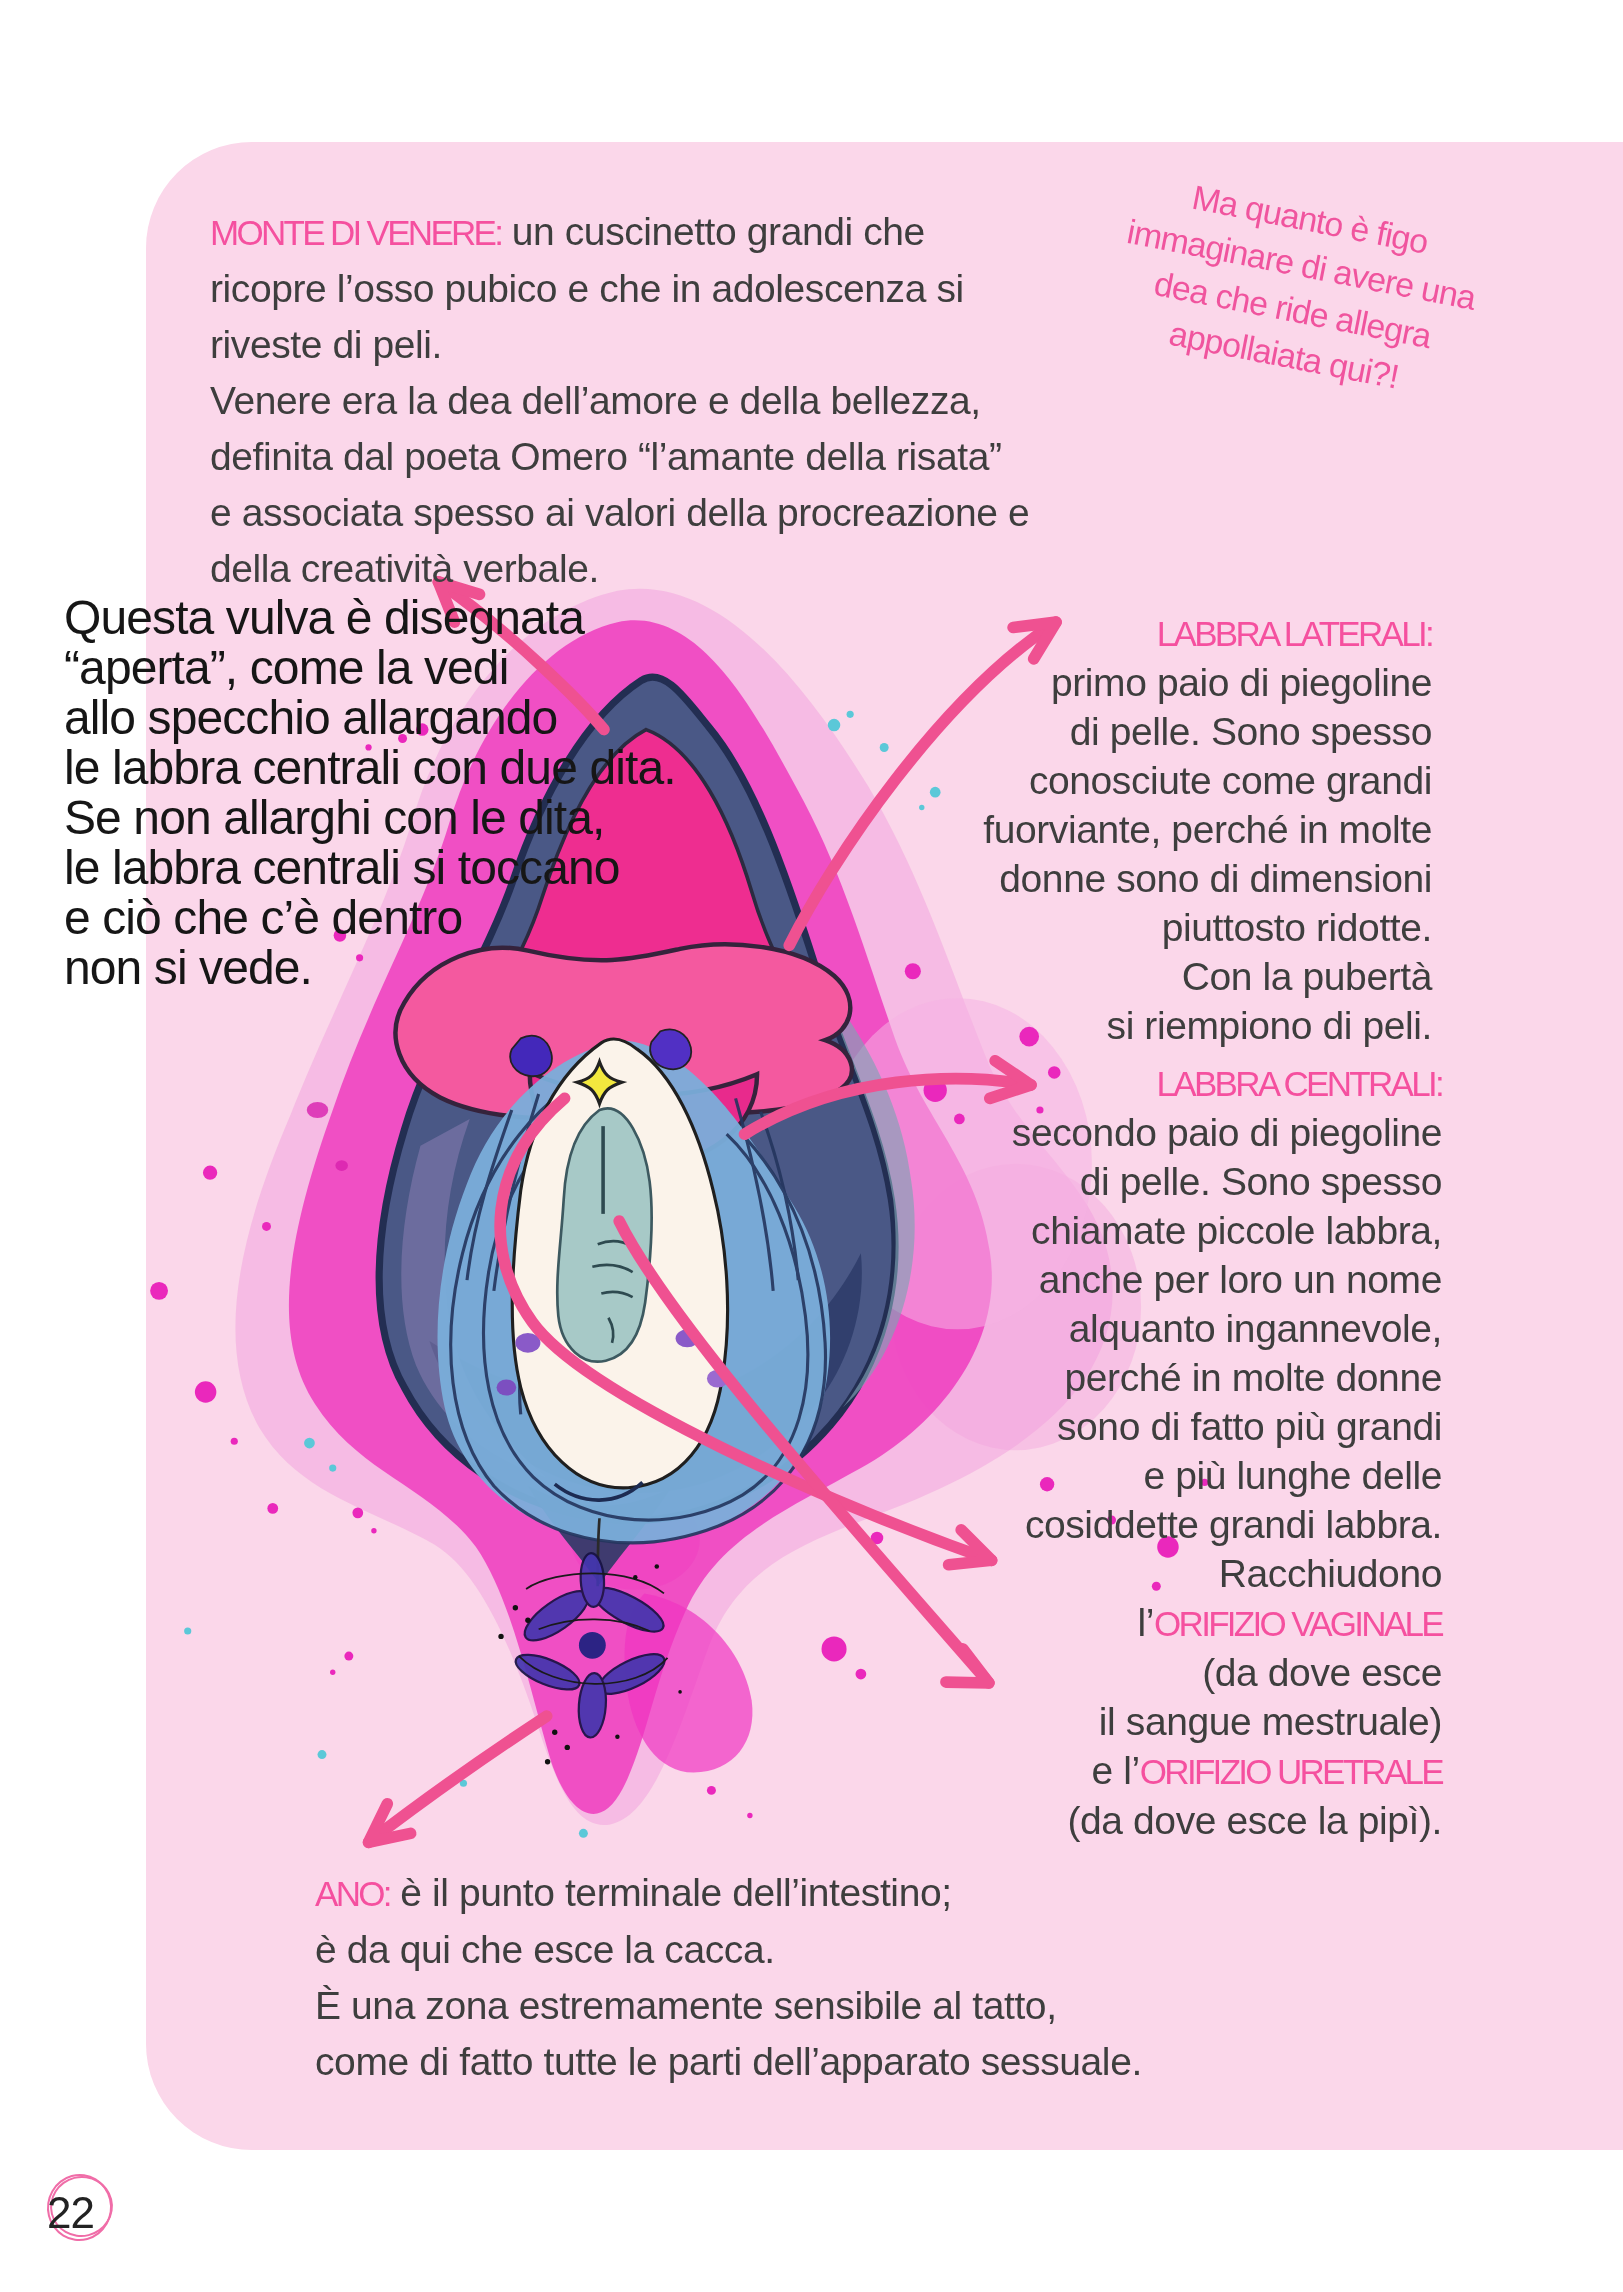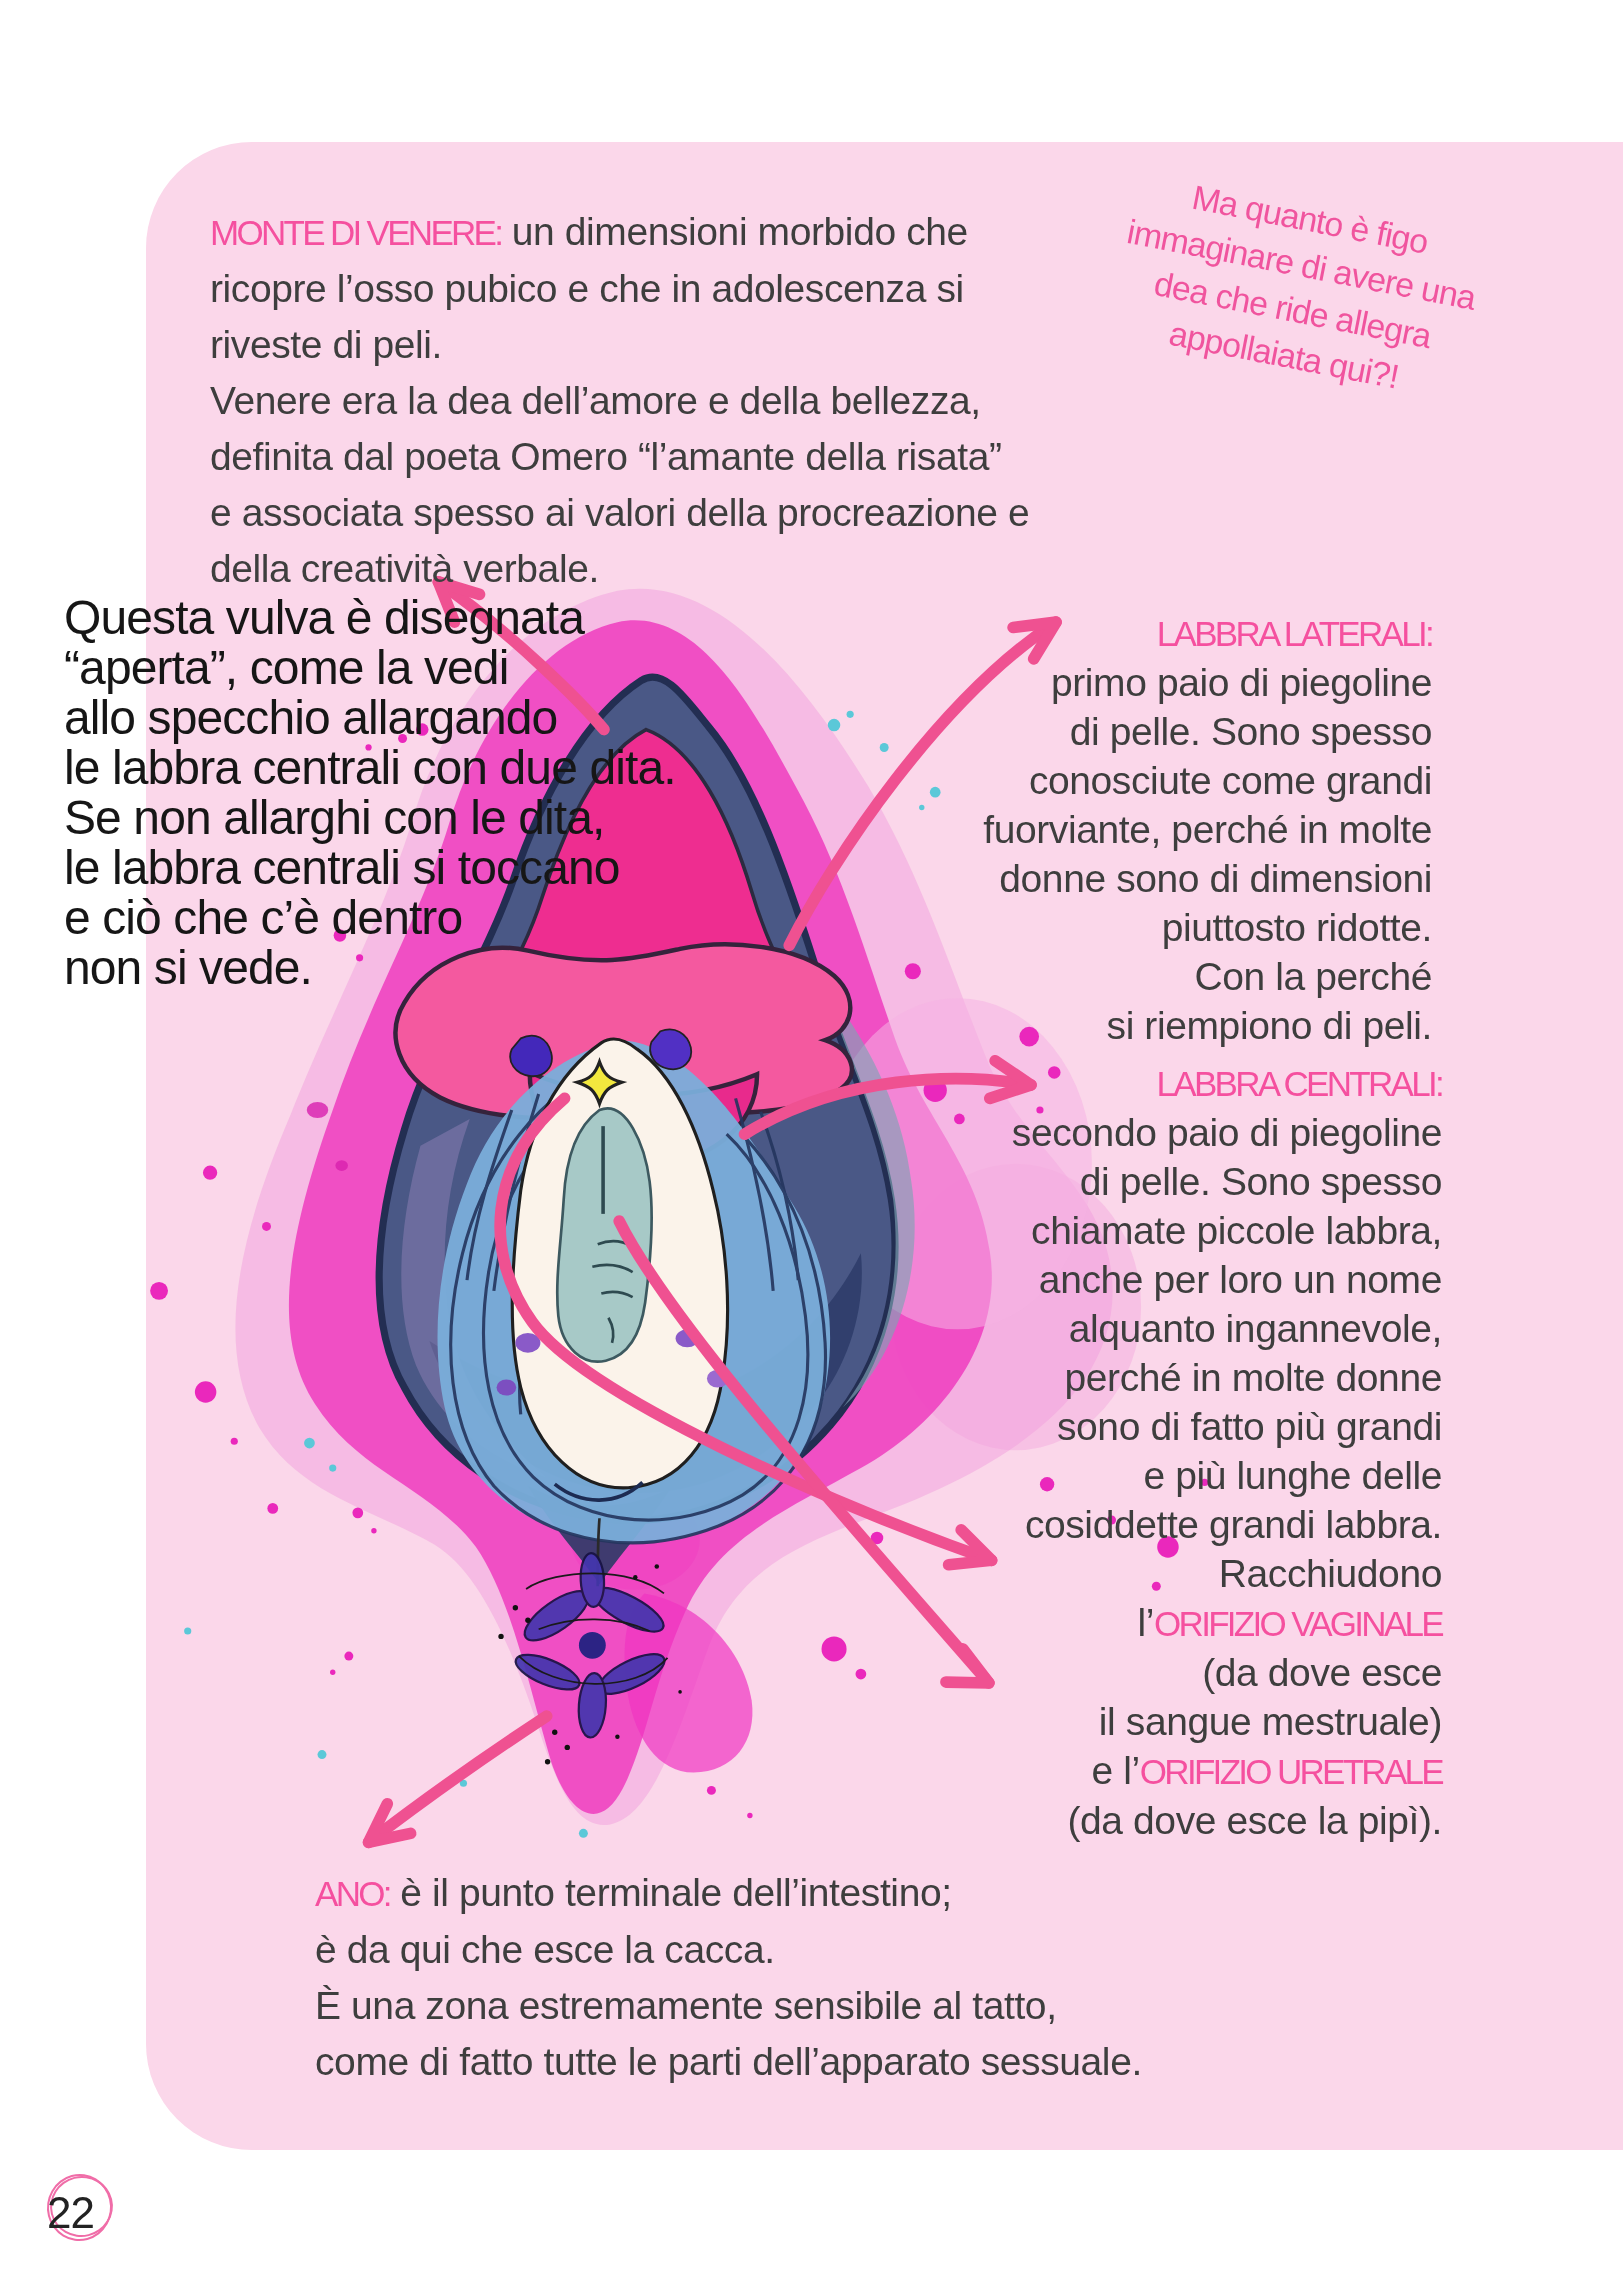--- a/index.html
+++ b/index.html
@@ -189,21 +189,21 @@
         <path d="M955 1280 L907 1279 M955 1280 L926 1242"></path>
       </g>
       <g>
         <path d="M461 1317 Q350 1390 262 1458"></path>
         <path d="M262 1458 L309 1448 M262 1458 L283 1415"></path>
       </g>
     </g>
   </svg>
 
   <div class="tblock body" style="left:210px;top:204px;">
-    <div><span class="hd">MONTE DI VENERE:</span><span> un dimensioni morbido che</span></div>
+    <div><span class="hd">MONTE DI VENERE:</span><span> un cuscinetto grandi che</span></div>
     <div>
         <div>ricopre l’osso pubico e che in adolescenza si</div>
         <div>riveste di peli.</div>
         <div>Venere era la dea dell’amore e della bellezza,</div>
         <div>definita dal poeta Omero “l’amante della risata”</div>
         <div>e associata spesso ai valori della procreazione e</div>
         <div>della creatività verbale.</div>
       </div>
   </div>
 
@@ -231,21 +231,21 @@
 
   <div class="tblock rcol" style="right:192px;top:609px;">
     <div class="hd">LABBRA LATERALI:</div>
     <div>
         <div>primo paio di piegoline</div>
         <div>di pelle. Sono spesso</div>
         <div>conosciute come grandi</div>
         <div>fuorviante, perché in molte</div>
         <div>donne sono di dimensioni</div>
         <div>piuttosto ridotte.</div>
-        <div>Con la perché</div>
+        <div>Con la pubertà</div>
         <div>si riempiono di peli.</div>
       </div>
   </div>
 
   <div class="tblock rcol" style="right:182px;top:1052px;margin-top:7px;">
     <div class="hd">LABBRA CENTRALI:</div>
     <div>
         <div>secondo paio di piegoline</div>
         <div>di pelle. Sono spesso</div>
         <div>chiamate piccole labbra,</div>

